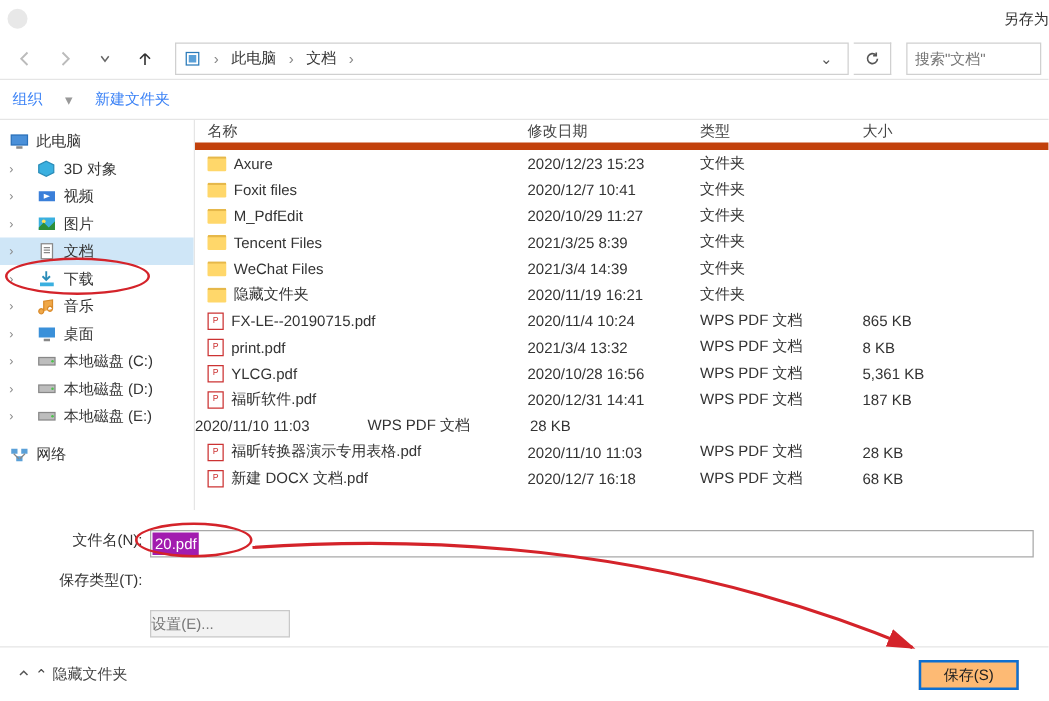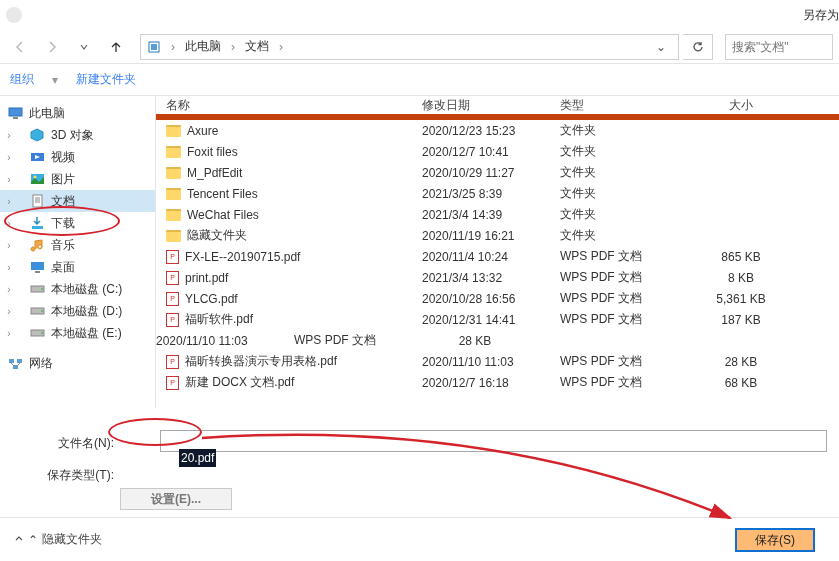--- a/index.html
+++ b/index.html
@@ -26,34 +26,34 @@
 .tree-item.root { padding-left: 8px; font-weight: normal; }
 .tree-item .exp { position: absolute; left: 4px; color: #888; font-size: 10px; width: 10px; text-align: center; }
 .tree-item.selected { background: #cfe6f7; }
 .tree-item.child { padding-left: 30px; }
 .ico { width: 15px; height: 14px; display: inline-flex; align-items: center; justify-content: center; }
 .filelist { flex: 1; display: flex; flex-direction: column; overflow: hidden; }
 .fl-header { display: flex; height: 24px; border-bottom: 6px solid #c2410c; align-items: center; color: #444; }
 .col-name { width: 266px; padding-left: 10px; }
 .col-date { width: 138px; }
 .col-type { width: 130px; }
-.col-size { width: 120px; text-align: center; padding-right: 18px; }
+.col-size { width: 120px; text-align: left; padding-right: 18px; }
 .fl-body { flex: 1; overflow: hidden; }
 .fl-row { display: flex; height: 21px; align-items: center; }
 .fl-row .col-name { display: flex; align-items: center; gap: 6px; }
 .folder-ico { width: 15px; height: 12px; background: #ffd76a; border-radius: 1px; display: inline-block; border-top: 2px solid #e6b84a; }
 .pdf-ico { width: 13px; height: 14px; background: #fff; border: 1px solid #c33; display: inline-flex; align-items: center; justify-content: center; font-size: 7px; color: #c33; }
 .bottom-fields { padding: 16px 12px 6px; position: relative; }
-.field-row { display: flex; align-items: flex-end; height: 28px; margin-bottom: 4px; gap: 40px; }
+.field-row { display: flex; align-items: flex-start; height: 28px; margin-bottom: 4px; }
 .field-label { width: 108px; text-align: right; padding-right: 6px; color: #333; }
 .field-input { flex: 1; height: 22px; border: 1px solid #a8a8a8; background: #fff; }
-.filename-sel { background: #0f172a; color: #fff; display: inline-block; height: 18px; padding: 0 2px; line-height: 18px; margin: 18px; }
+.filename-sel { background: #a21caf; color: #fff; display: inline-block; height: 18px; padding: 0 2px; line-height: 18px; margin: 1px; }
 .filetype { position: relative; }
 .filetype::after { content: "▾"; position: absolute; right: 6px; top: 3px; color: #555; }
-.settings-btn { margin-left: 108px; width: 112px; height: 22px; border: 1px solid #c9c9c9; background: #f2f2f2; color: #777; text-align: center; line-height: 20px; margin-top: 2px; font-weight: bold; }
+.settings-btn { margin-left: 108px; width: 112px; height: 22px; border: 1px solid #c9c9c9; background: #f2f2f2; color: #777; line-height: 20px; margin-top: 2px; }
 .footer { position: absolute; bottom: 0; left: 0; right: 0; height: 44px; display: flex; align-items: center; padding: 0 14px; border-top: 1px solid #e5e5e5; justify-content: space-between; }
 .hide-folders { display: flex; align-items: center; gap: 4px; color: #444; }
 .save-btn { width: 80px; height: 24px; border: 2px solid #0d6fd1; background: #fdba74; text-align: center; line-height: 20px; color: #222; margin-right: 10px; }
 svg.annot { position: absolute; pointer-events: none; }
 .ellipse { position: absolute; border: 2px solid #d4232a; border-radius: 50%; pointer-events: none; }
 </style>
 </head>
 <body>
 
 <div class="titlebar">

